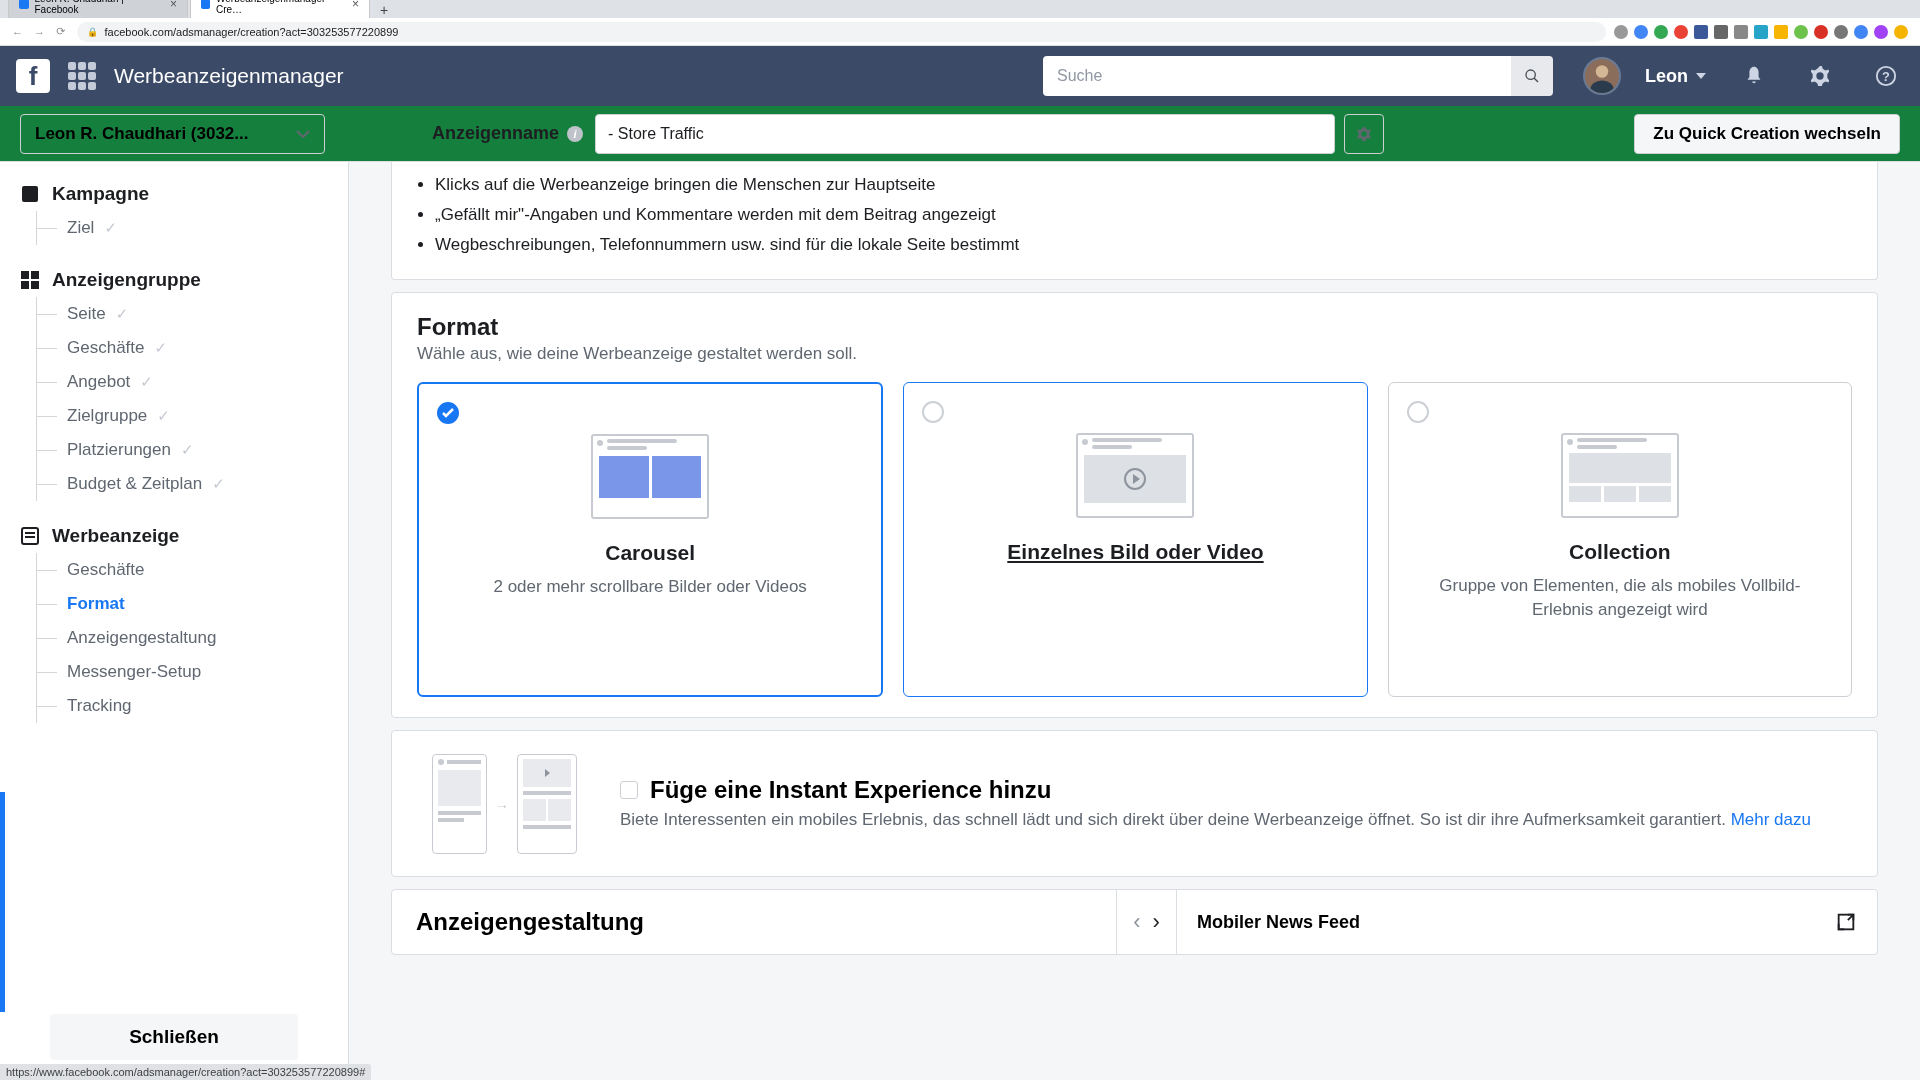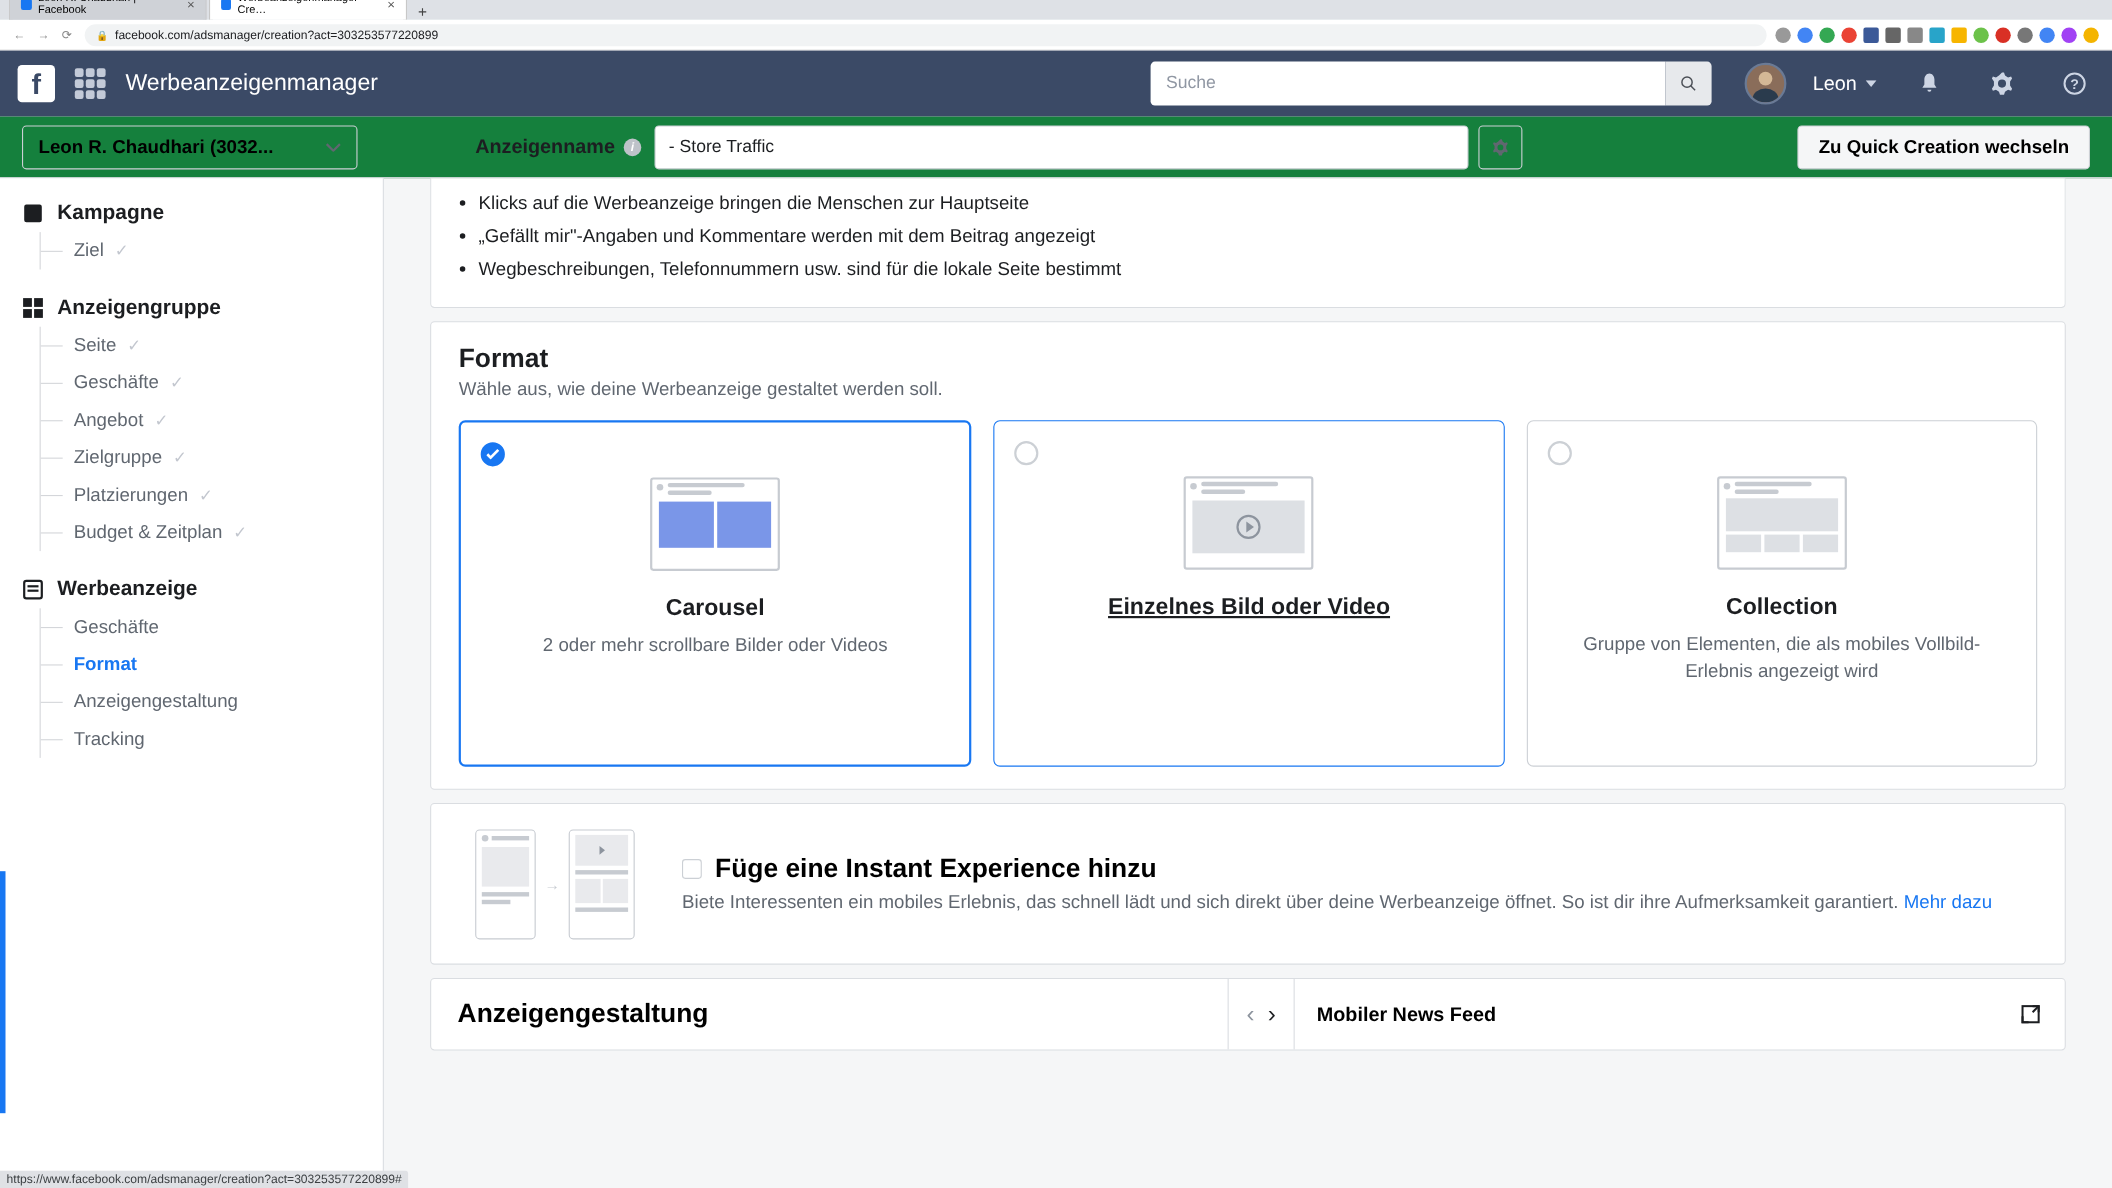--- a/index.html
+++ b/index.html
@@ -25,21 +25,21 @@
 .apps-icon { width: 28px; height: 28px; display: grid; grid-template-columns: repeat(3,1fr); gap: 2px; }
 .apps-icon span { background: #c3cad8; border-radius: 2px; }
 .fb-title { font-size: 21px; font-weight: 400; }
 .header-spacer { flex: 1; }
 .search-wrap { display: flex; width: 510px; }
 .search-input { flex: 1; height: 40px; background: #fff; border: none; border-radius: 4px 0 0 4px; padding: 0 14px; font-size: 16px; color: #1d4ed8; }
 .search-input::placeholder { color: #9097a3; }
 .search-btn { width: 42px; background: #e7e9ec; border: none; border-radius: 0 4px 4px 0; display: flex; align-items: center; justify-content: center; }
 .search-btn svg { stroke: #4b4f56; }
 .avatar { width: 38px; height: 38px; border-radius: 50%; background: #8a6d5a; border: 2px solid #6a7a95; margin-left: 12px; overflow:hidden;}
-.username-wrap { display: flex; align-items: center; gap: 8px; margin-left: 6px; font-size: 18px; }
+.username-wrap { display: flex; align-items: center; gap: 8px; margin-left: 6px; font-size: 18px; font-weight: bold; }
 .header-icon { width: 36px; display: flex; justify-content: center; align-items: center; margin-left: 12px; cursor:pointer;}
 .header-icon svg { fill: #cdd5e4; }
 
 
 .secondary-bar { height: 56px; background: #15803d; display: flex; align-items: center; padding: 0 20px; gap: 12px; border-bottom: 1px solid #dadde1;}
 .account-dd { width: 305px; height: 40px; border: 1px solid #ccd0d5; border-radius: 4px; display: flex; align-items: center; padding: 0 14px; justify-content: space-between; font-weight: 600; font-size: 17px; cursor:pointer; }
 .account-dd .chev { color: #606770; }
 .ad-name-label { margin-left: 95px; font-size: 18px; font-weight: 600; color: #1c1e21; display: flex; align-items: center; gap: 8px;}
 .info-circle { width: 16px; height: 16px; border-radius: 50%; background: #bec2c9; color: #fff; font-size: 11px; display:flex; align-items:center; justify-content:center; font-weight:bold; font-style: italic;}
 .ad-name-input { width: 740px; height: 40px; border: 1px solid #ccd0d5; border-radius: 4px; padding: 0 12px; font-size: 16px; color: #1c1e21;}
@@ -299,25 +299,29 @@
         <div class="sb-item">
             <span>Geschäfte</span>
           </div>
         <div class="sb-item active">
             <span>Format</span>
           </div>
         <div class="sb-item">
             <span>Anzeigengestaltung</span>
           </div>
         <div class="sb-item">
+            <span>Messenger-Setup</span>
+          </div>
+        <div class="sb-item">
             <span>Tracking</span>
           </div>
       </div>
     </div>
 
+    <button class="close-btn">Schließen</button>
   </div>
 
   <div class="content">
     <div class="card info-list" style="margin-top:0; border-top:none; border-top-left-radius:0; border-top-right-radius:0; padding-top:8px;">
       <ul>
         <li>Klicks auf die Werbeanzeige bringen die Menschen zur Hauptseite</li>
         <li>„Gefällt mir"-Angaben und Kommentare werden mit dem Beitrag angezeigt</li>
         <li>Wegbeschreibungen, Telefonnummern usw. sind für die lokale Seite bestimmt</li>
       </ul>
     </div>

